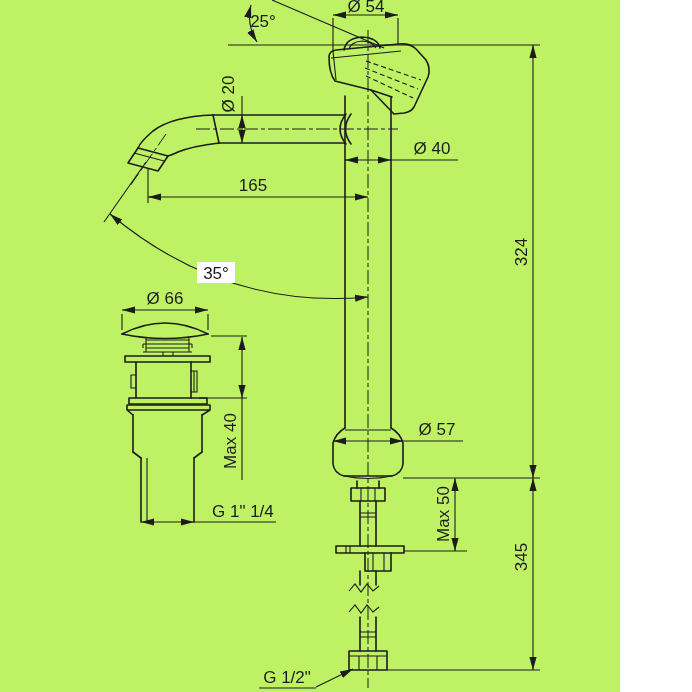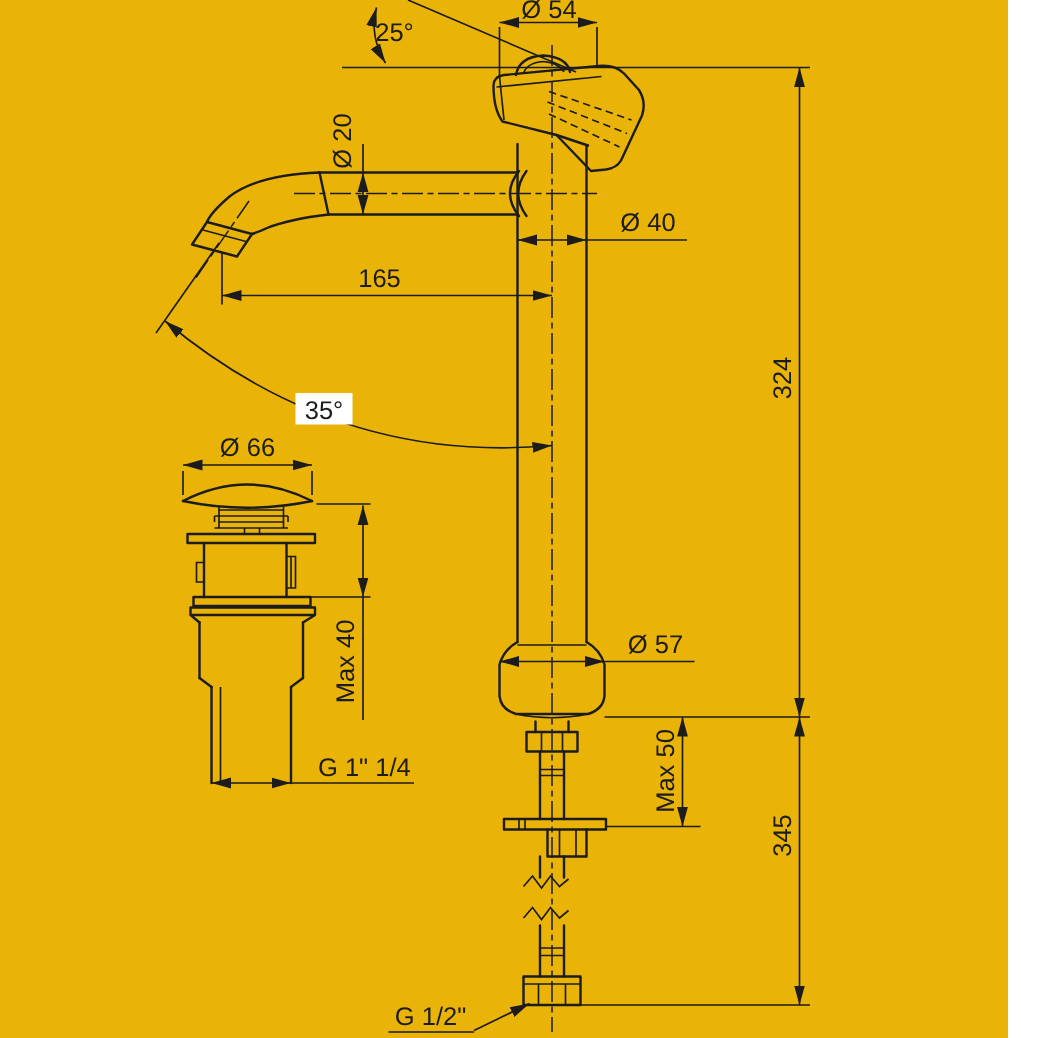--- a/index.html
+++ b/index.html
@@ -1,16 +1,16 @@
 <!DOCTYPE html>
 <html><head>
 <meta charset="utf-8">
 <style>
   html,body{margin:0;padding:0;background:#ffffff;}
-  .page{width:672px;height:692px;position:relative;background:#eab308;overflow:hidden;}
+  .page{width:620px;height:692px;position:relative;background:#bef264;overflow:hidden;}
   svg{display:block;}
   svg text{font-family:"Liberation Sans", sans-serif;font-size:17px;fill:#1c1c1c;}
   .outline{stroke:#1c1c1c;stroke-width:1.6;fill:none;stroke-linecap:round;stroke-linejoin:round;}
   .thin{stroke:#1c1c1c;stroke-width:1.1;fill:none;stroke-linecap:butt;}
   .dim{stroke:#1c1c1c;stroke-width:1.1;fill:none;}
   .cl{stroke:#1c1c1c;stroke-width:1;fill:none;stroke-dasharray:14 3 4 3;}
   .hid{stroke:#1c1c1c;stroke-width:1.1;fill:none;stroke-dasharray:5 3;}
 </style>
 </head>
 <body>

